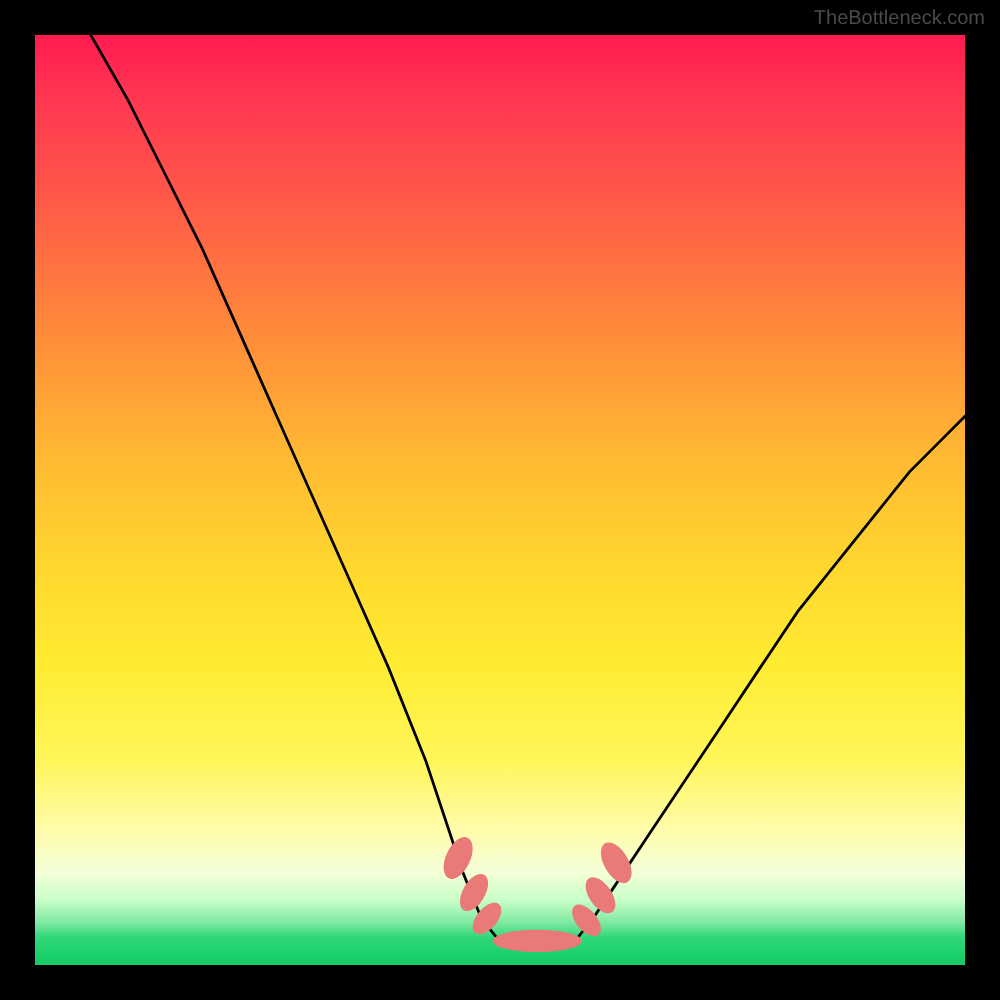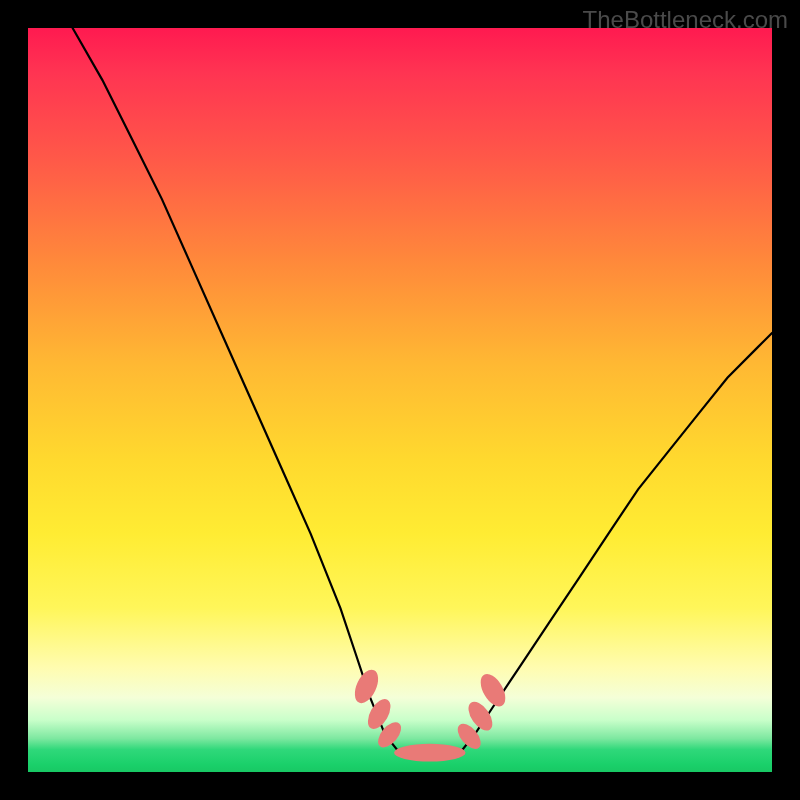--- a/index.html
+++ b/index.html
@@ -42,21 +42,21 @@
       #7de8a0 95.5%,
       #2fd87a 97%,
       #1ad06a 99%,
       #18c864 100%
     );
   }
   .watermark {
     position: absolute;
     top: 6px;
     right: 12px;
-    font-size: 24px;
+    font-size: 16px;
     font-weight: 400;
     color: #4a4a4a;
     letter-spacing: 0;
     user-select: none;
   }
   svg.curves {
     position: absolute;
     left: 28px;
     top: 28px;
     width: 744px;

